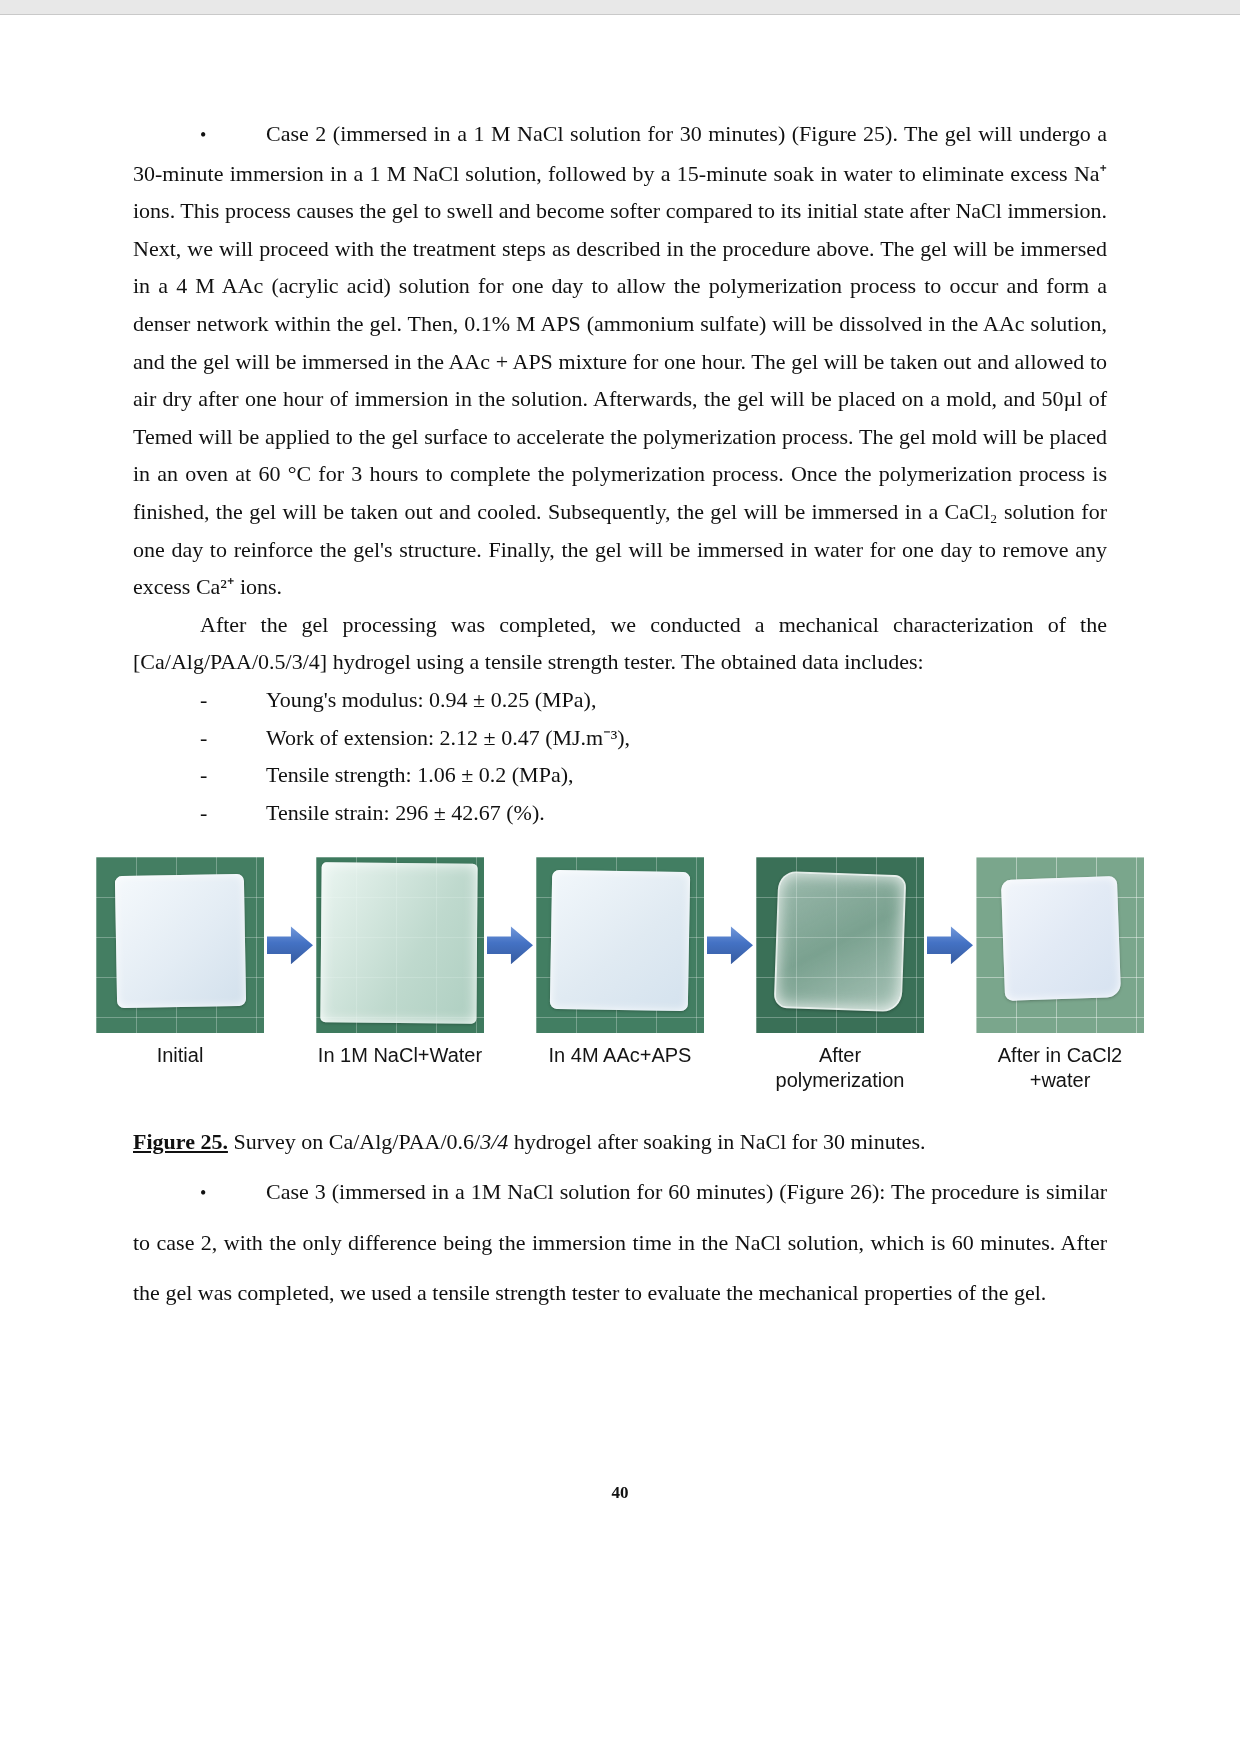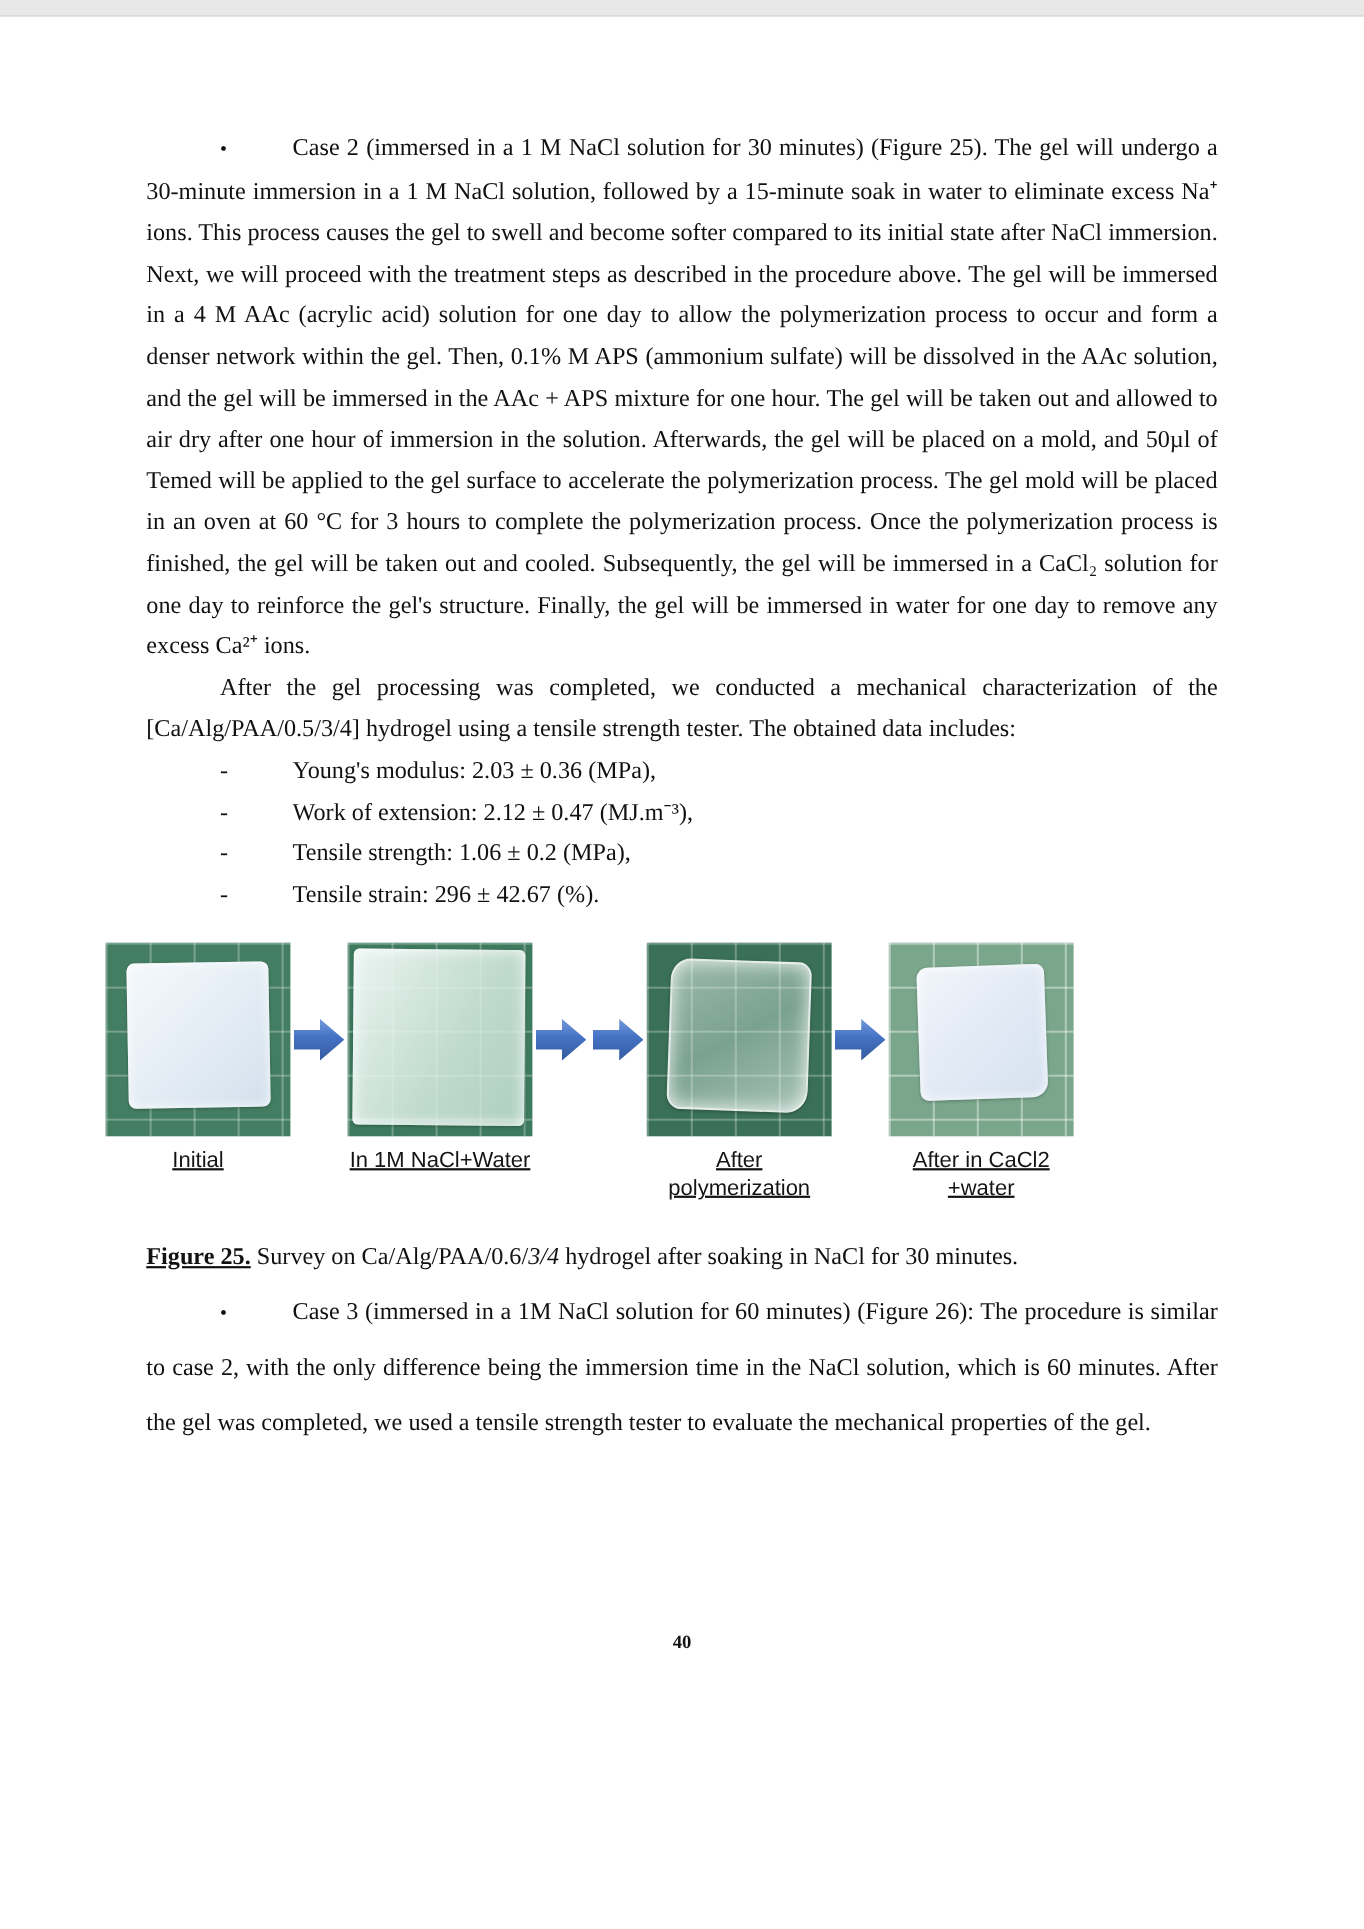--- a/index.html
+++ b/index.html
@@ -46,21 +46,20 @@
     text-align: left;
   }
 
   
   .figure-strip {
     display: flex;
     align-items: flex-start;
     width: 1048px;
     margin-left: -37px;
     margin-top: 26px;
-    text-decoration: underline;
   }
   .fig-col { display: flex; flex-direction: column; width: 168px; flex: 0 0 168px; }
   .panel {
     position: relative;
     width: 168px;
     height: 176px;
     overflow: hidden;
     background-image:
       linear-gradient(rgba(255,255,255,.28) 1.5px, transparent 1.5px),
       linear-gradient(90deg, rgba(255,255,255,.28) 1.5px, transparent 1.5px);
@@ -166,21 +165,21 @@
 <body>
 
 <div class="page">
   <div class="content">
 
     <p class="body-para"><span class="hang-marker bullet">•</span><span>Case 2 (immersed in a 1 M NaCl solution for 30 minutes) (Figure 25). The gel will undergo a 30-minute immersion in a 1 M NaCl solution, followed by a 15-minute soak in water to eliminate excess Na⁺ ions. This process causes the gel to swell and become softer compared to its initial state after NaCl immersion. Next, we will proceed with the treatment steps as described in the procedure above. The gel will be immersed in a 4 M AAc (acrylic acid) solution for one day to allow the polymerization process to occur and form a denser network within the gel. Then, 0.1% M APS (ammonium sulfate) will be dissolved in the AAc solution, and the gel will be immersed in the AAc + APS mixture for one hour. The gel will be taken out and allowed to air dry after one hour of immersion in the solution. Afterwards, the gel will be placed on a mold, and 50µl of Temed will be applied to the gel surface to accelerate the polymerization process. The gel mold will be placed in an oven at 60 °C for 3 hours to complete the polymerization process. Once the polymerization process is finished, the gel will be taken out and cooled. Subsequently, the gel will be immersed in a CaCl₂ solution for one day to reinforce the gel's structure. Finally, the gel will be immersed in water for one day to remove any excess Ca²⁺ ions.</span></p>
 
     <p class="body-para">After the gel processing was completed, we conducted a mechanical characterization of the [Ca/Alg/PAA/0.5/3/4] hydrogel using a tensile strength tester. The obtained data includes:</p>
 
     <div class="measure-list">
-      <div class="measure-item"><span class="hang-marker">-</span><span>Young's modulus: 2.03 ± 0.36 (MPa),</span></div>
+      <div class="measure-item"><span class="hang-marker">-</span><span>Young's modulus: 0.94 ± 0.25 (MPa),</span></div>
       <div class="measure-item"><span class="hang-marker">-</span><span>Work of extension: 2.12 ± 0.47 (MJ.m⁻³),</span></div>
       <div class="measure-item"><span class="hang-marker">-</span><span>Tensile strength: 1.06 ± 0.2 (MPa),</span></div>
       <div class="measure-item"><span class="hang-marker">-</span><span>Tensile strain: 296 ± 42.67 (%).</span></div>
     </div>
 
     <div class="figure-strip">
 
       <div class="fig-col">
         <div class="panel mat-1">
           <div class="gel gel-1"></div>
@@ -196,20 +195,26 @@
         <div class="panel mat-2">
           <div class="gel gel-2"></div>
         </div>
         <div class="fig-label">In 1M NaCl+Water</div>
       </div>
 
       <div class="arrow-wrap">
         <div class="arrow"></div>
       </div>
 
+      <div class="fig-col">
+        <div class="panel mat-3">
+          <div class="gel gel-3"></div>
+        </div>
+        <div class="fig-label">In 4M AAc+APS</div>
+      </div>
 
       <div class="arrow-wrap">
         <div class="arrow"></div>
       </div>
 
       <div class="fig-col">
         <div class="panel mat-4">
           <div class="gel gel-4"></div>
         </div>
         <div class="fig-label">After

